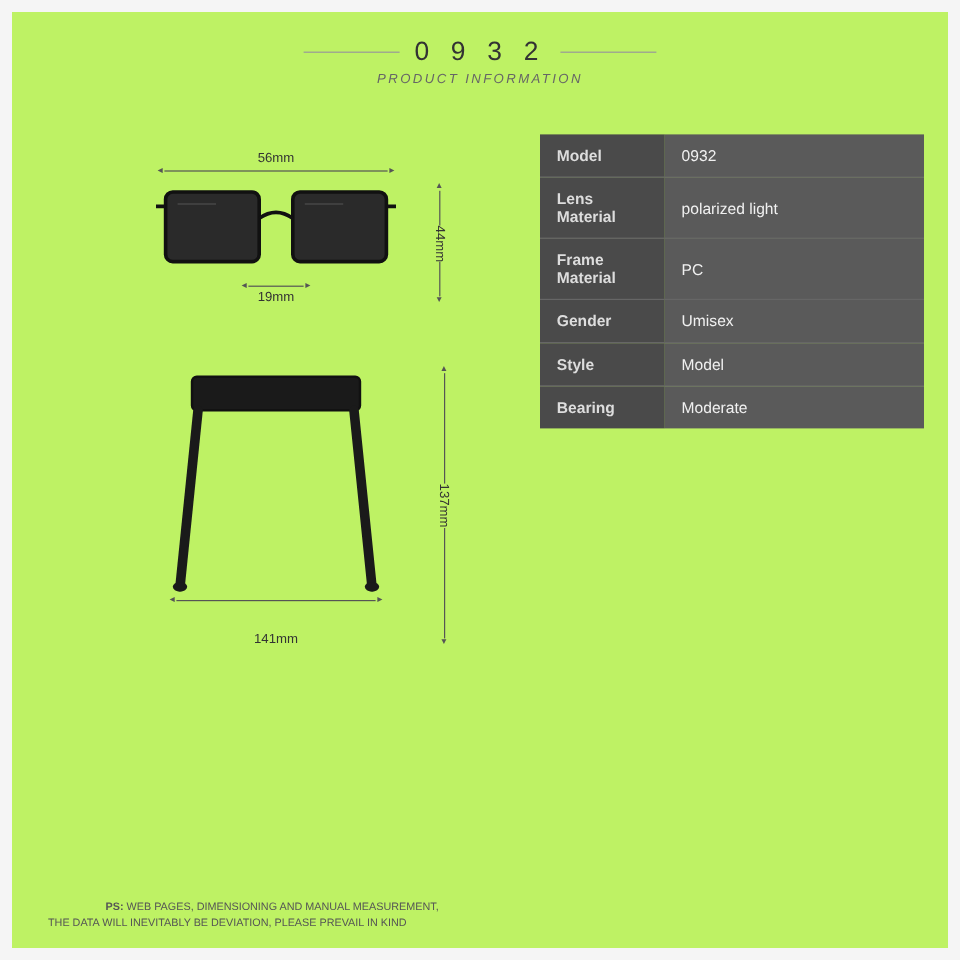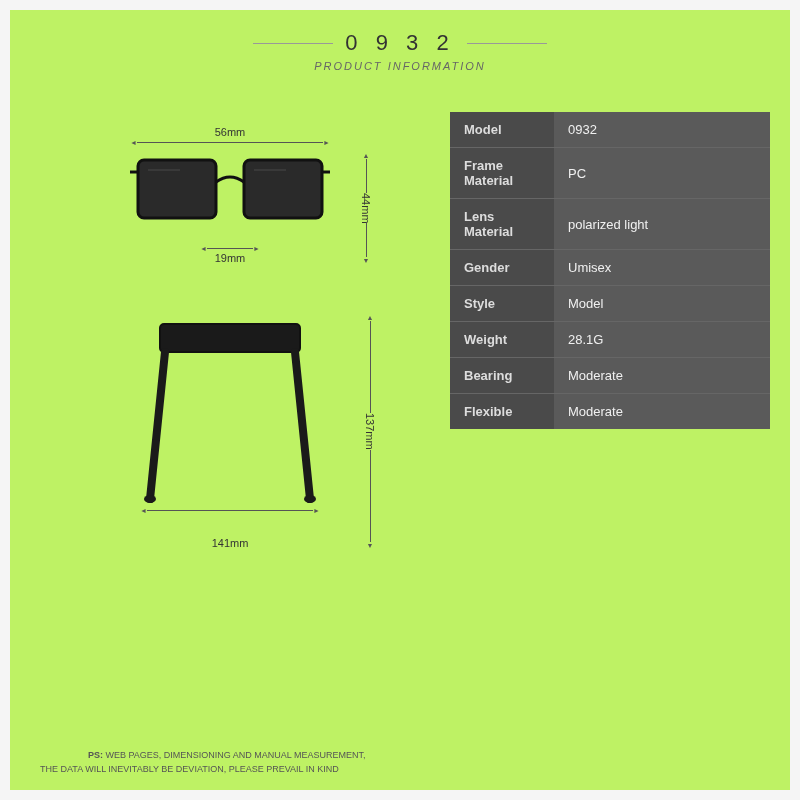--- a/index.html
+++ b/index.html
@@ -169,21 +169,21 @@
           <path d="M86 30 Q100 20 114 30" fill="none" stroke="#111" stroke-width="3"></path>
 
           <line x1="8" y1="20" x2="0" y2="20" stroke="#111" stroke-width="3"></line>
 
           <line x1="192" y1="20" x2="200" y2="20" stroke="#111" stroke-width="3"></line>
 
           <line x1="18" y1="18" x2="50" y2="18" stroke="#555" stroke-width="1.5" opacity="0.5"></line>
           <line x1="124" y1="18" x2="156" y2="18" stroke="#555" stroke-width="1.5" opacity="0.5"></line>
         </svg>
 
-        <div style="display:flex; flex-direction:column; align-items:center; margin-top:13px;">
+        <div style="display:flex; flex-direction:column; align-items:center; margin-top:3px;">
           <div style="display:flex; align-items:center; width:60px;">
             <span style="font-size:7px; color:#555;">◄</span>
             <div style="flex:1; height:1px; background:#555;"></div>
             <span style="font-size:7px; color:#555;">►</span>
           </div>
           <span style="font-size:11px; color:#333;">19mm</span>
         </div>
       </div>
 
       <div class="side-view" style="position:relative; margin-top:20px;">
@@ -220,45 +220,37 @@
     </div>
 
     <div style="display:flex; align-items:flex-start; padding-top:10px;">
       <table class="specs-table">
         <tbody id="specs-tbody">
         <tr>
       <td>Model</td>
       <td>0932</td>
     </tr>
             <tr>
+      <td>Lens Material</td>
+      <td>polarized light</td>
+    </tr>
+            <tr>
       <td>Frame Material</td>
       <td>PC</td>
     </tr>
             <tr>
-      <td>Lens Material</td>
-      <td>polarized light</td>
-    </tr>
-            <tr>
       <td>Gender</td>
       <td>Umisex</td>
     </tr>
             <tr>
       <td>Style</td>
       <td>Model</td>
     </tr>
             <tr>
-      <td>Weight</td>
-      <td>28.1G</td>
-    </tr>
-            <tr>
       <td>Bearing</td>
-      <td>Moderate</td>
-    </tr>
-            <tr>
-      <td>Flexible</td>
       <td>Moderate</td>
     </tr>
           </tbody>
       </table>
     </div>
 
   </div>
 
   <div class="ps-note">
     <span class="ps-label">PS:</span><span>  WEB PAGES, DIMENSIONING AND MANUAL MEASUREMENT,</span><br>

